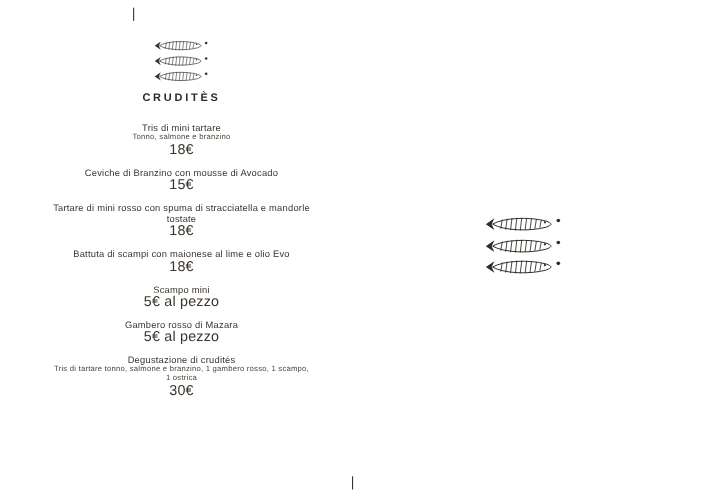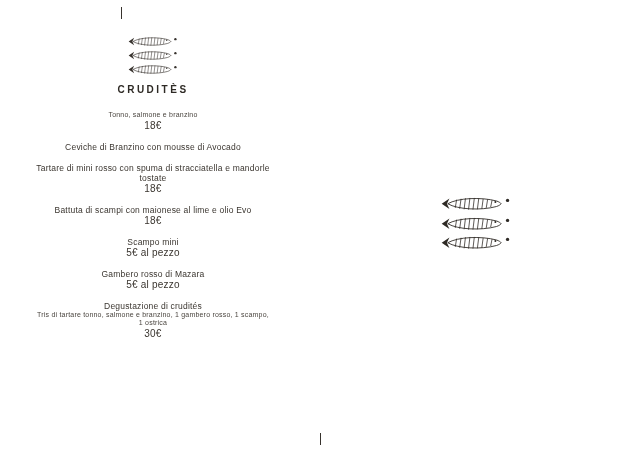--- a/index.html
+++ b/index.html
@@ -19,41 +19,41 @@
   .crop-mark {
     position:absolute;
     width:1px; height:12px;
     background:var(--ink);
   }
   .crop-mark.top { left:121px; top:7px; }
   .crop-mark.bottom { left:320px; top:433px; }
 
   .left-col {
     position:absolute;
-    left:36px; top:36px; width:234px;
+    left:48px; top:36px; width:234px;
     text-align:center;
   }
   .fish-stack {
     display:flex; flex-direction:column; align-items:center;
     gap:3px;
   }
   .fish-small { width:50px; height:11px; display:block; color:var(--ink); }
 
   .section-title {
     font-weight:bold;
     font-size:10px;
     letter-spacing:2.5px;
     margin:9px 0 16px 0;
     color:#2e2a25;
   }
 
   .menu-item { margin-bottom:11px; letter-spacing:0.2px; }
   .item-name  { font-size:8.5px; line-height:10px; color:#3a352f; }
   .item-desc  { font-size:7px;   line-height:8.5px; color:#4a453f; }
-  .item-price { font-size:10px; line-height:10px; margin-top:1px; color:#3a352f; }
+  .item-price { font-size:13px; line-height:10px; margin-top:1px; color:#3a352f; }
 
   .fish-large-stack {
     position:absolute;
     left:441px; top:196px;
     display:flex; flex-direction:column; gap:4px;
   }
   .fish-large { width:70px; height:15.5px; display:block; color:#2e2a25; }
 
   .svg-defs { position:absolute; width:0; height:0; overflow:hidden; }
 </style>
@@ -88,27 +88,29 @@
         </svg>
       <svg class="fish-small" viewBox="0 0 126 28">
           <use href="#sardine"></use>
         </svg>
     </div>
 
     <div class="section-title">CRUDITÈS</div>
 
     <div>
   <div class="menu-item">
+    <div class="item-name">Tris di mini tartare</div>
     <div class="item-desc">Tonno, salmone e branzino</div>
     <div class="item-price">18€</div>
   </div>
 
   <div class="menu-item">
     <div class="item-name">Ceviche di Branzino con mousse di Avocado</div>
 
+    <div class="item-price">15€</div>
   </div>
 
   <div class="menu-item">
     <div class="item-name">Tartare di mini rosso con spuma di stracciatella e mandorle tostate</div>
 
     <div class="item-price">18€</div>
   </div>
 
   <div class="menu-item">
     <div class="item-name">Battuta di scampi con maionese al lime e olio Evo</div>

